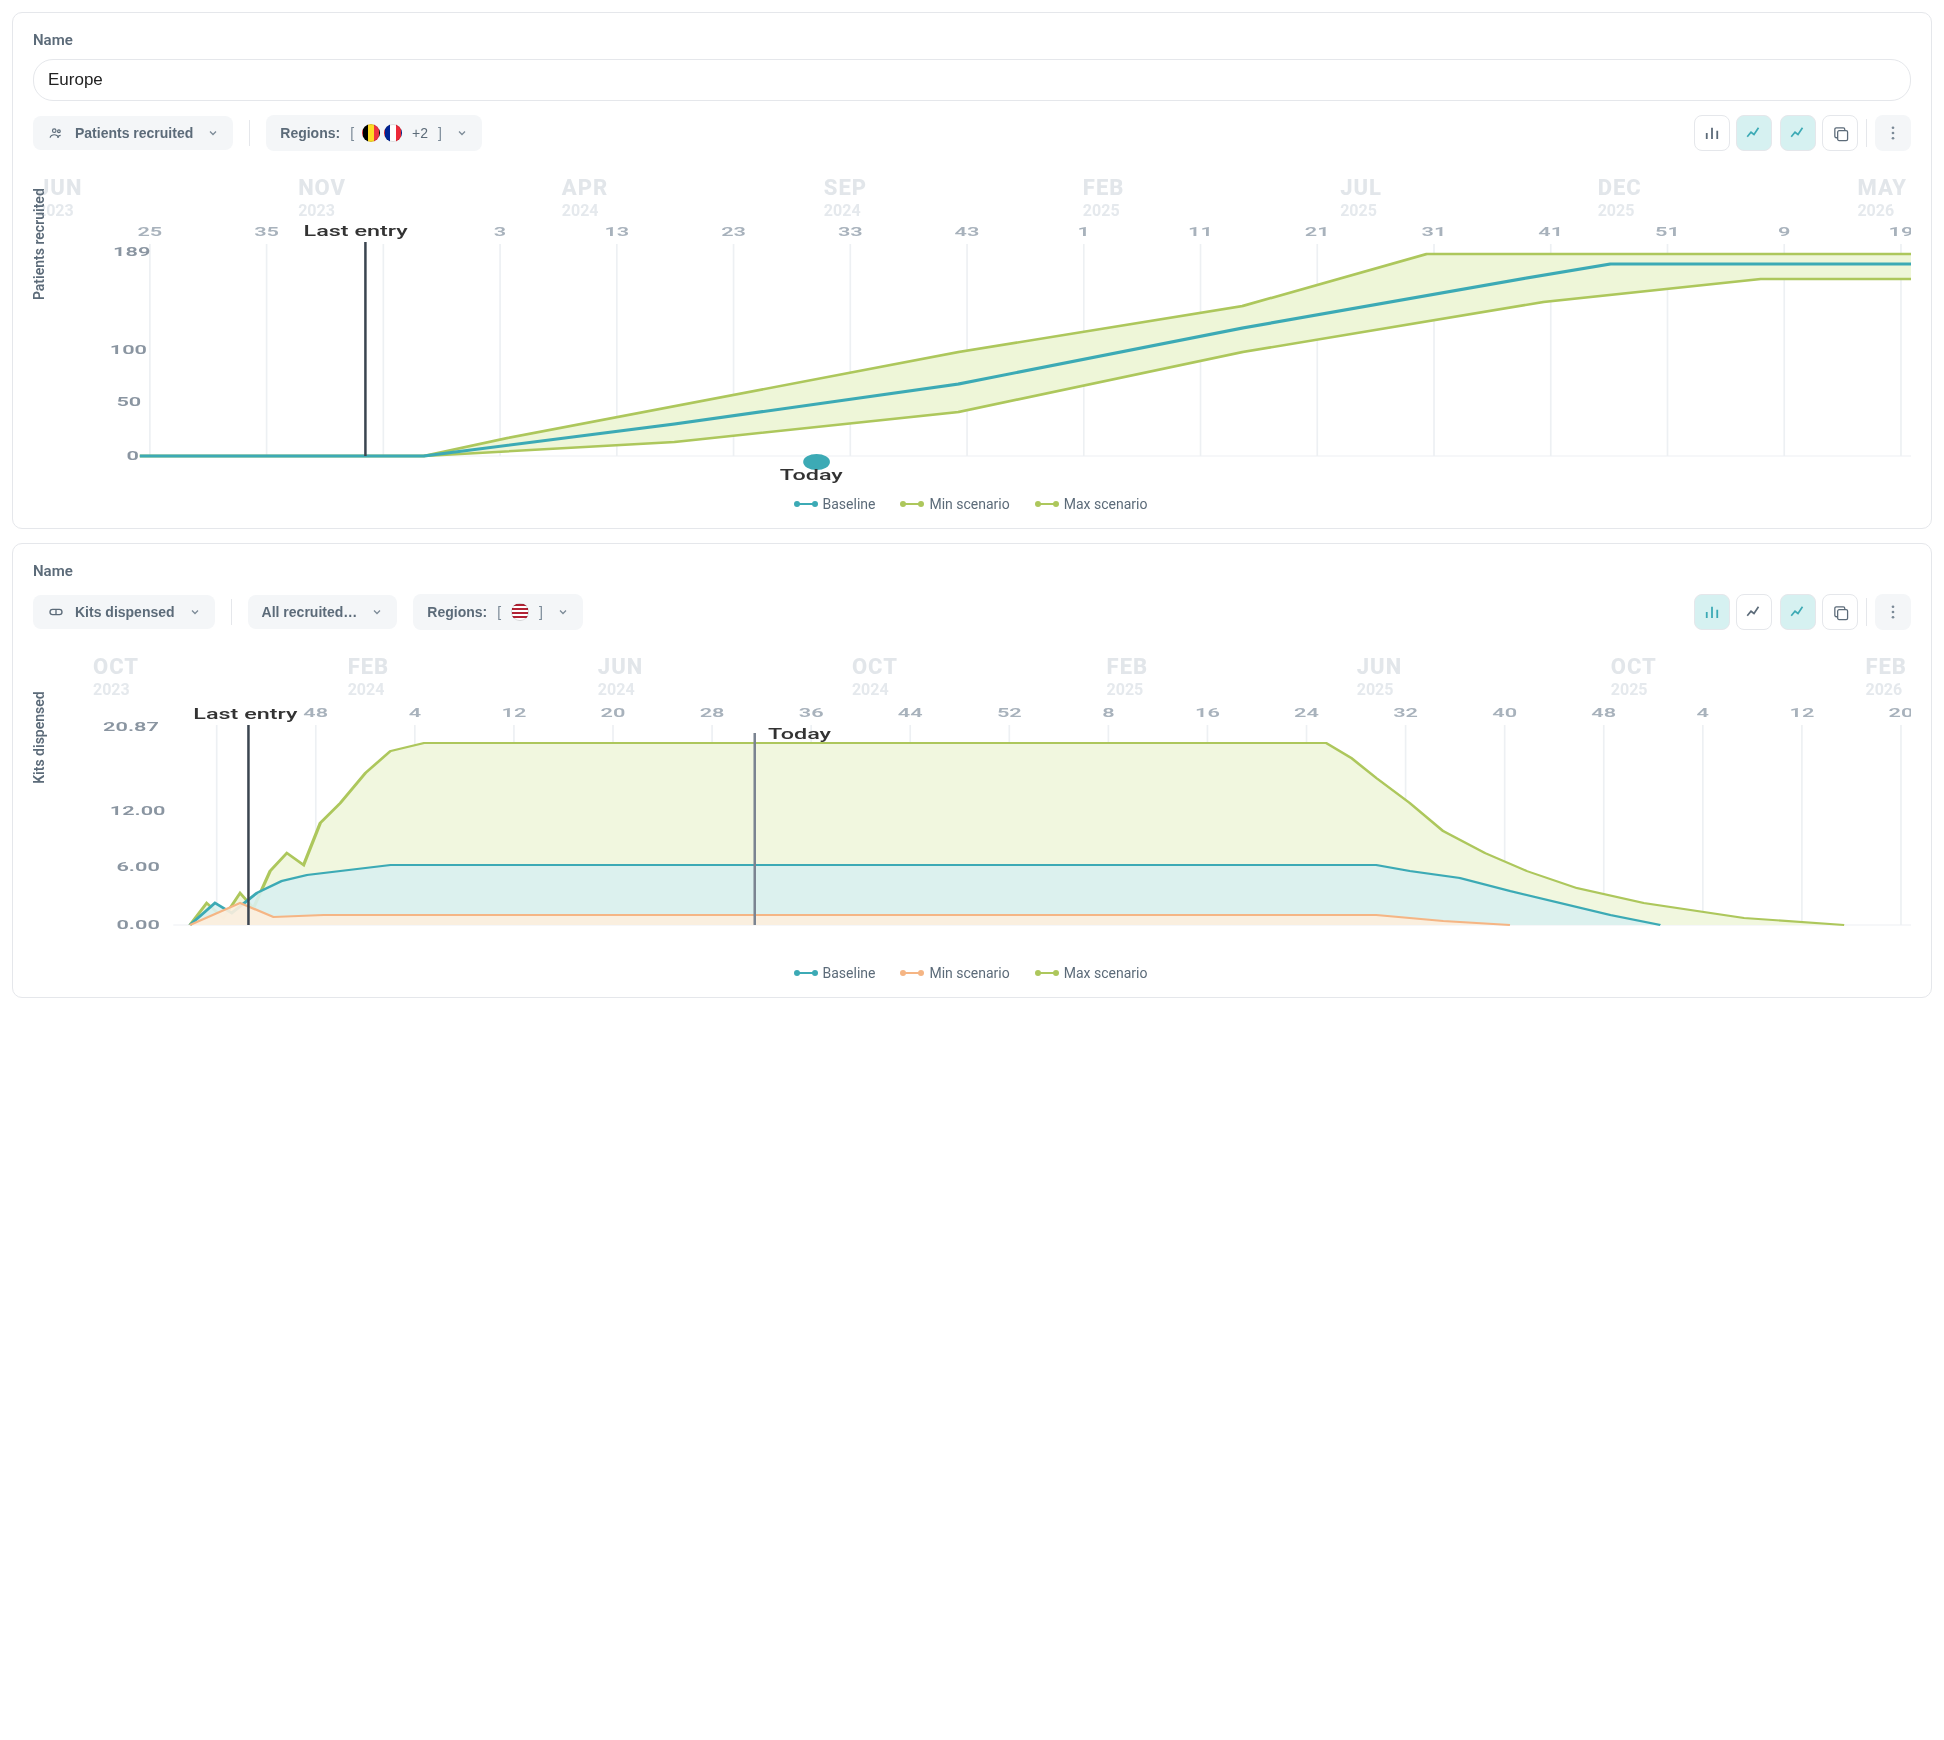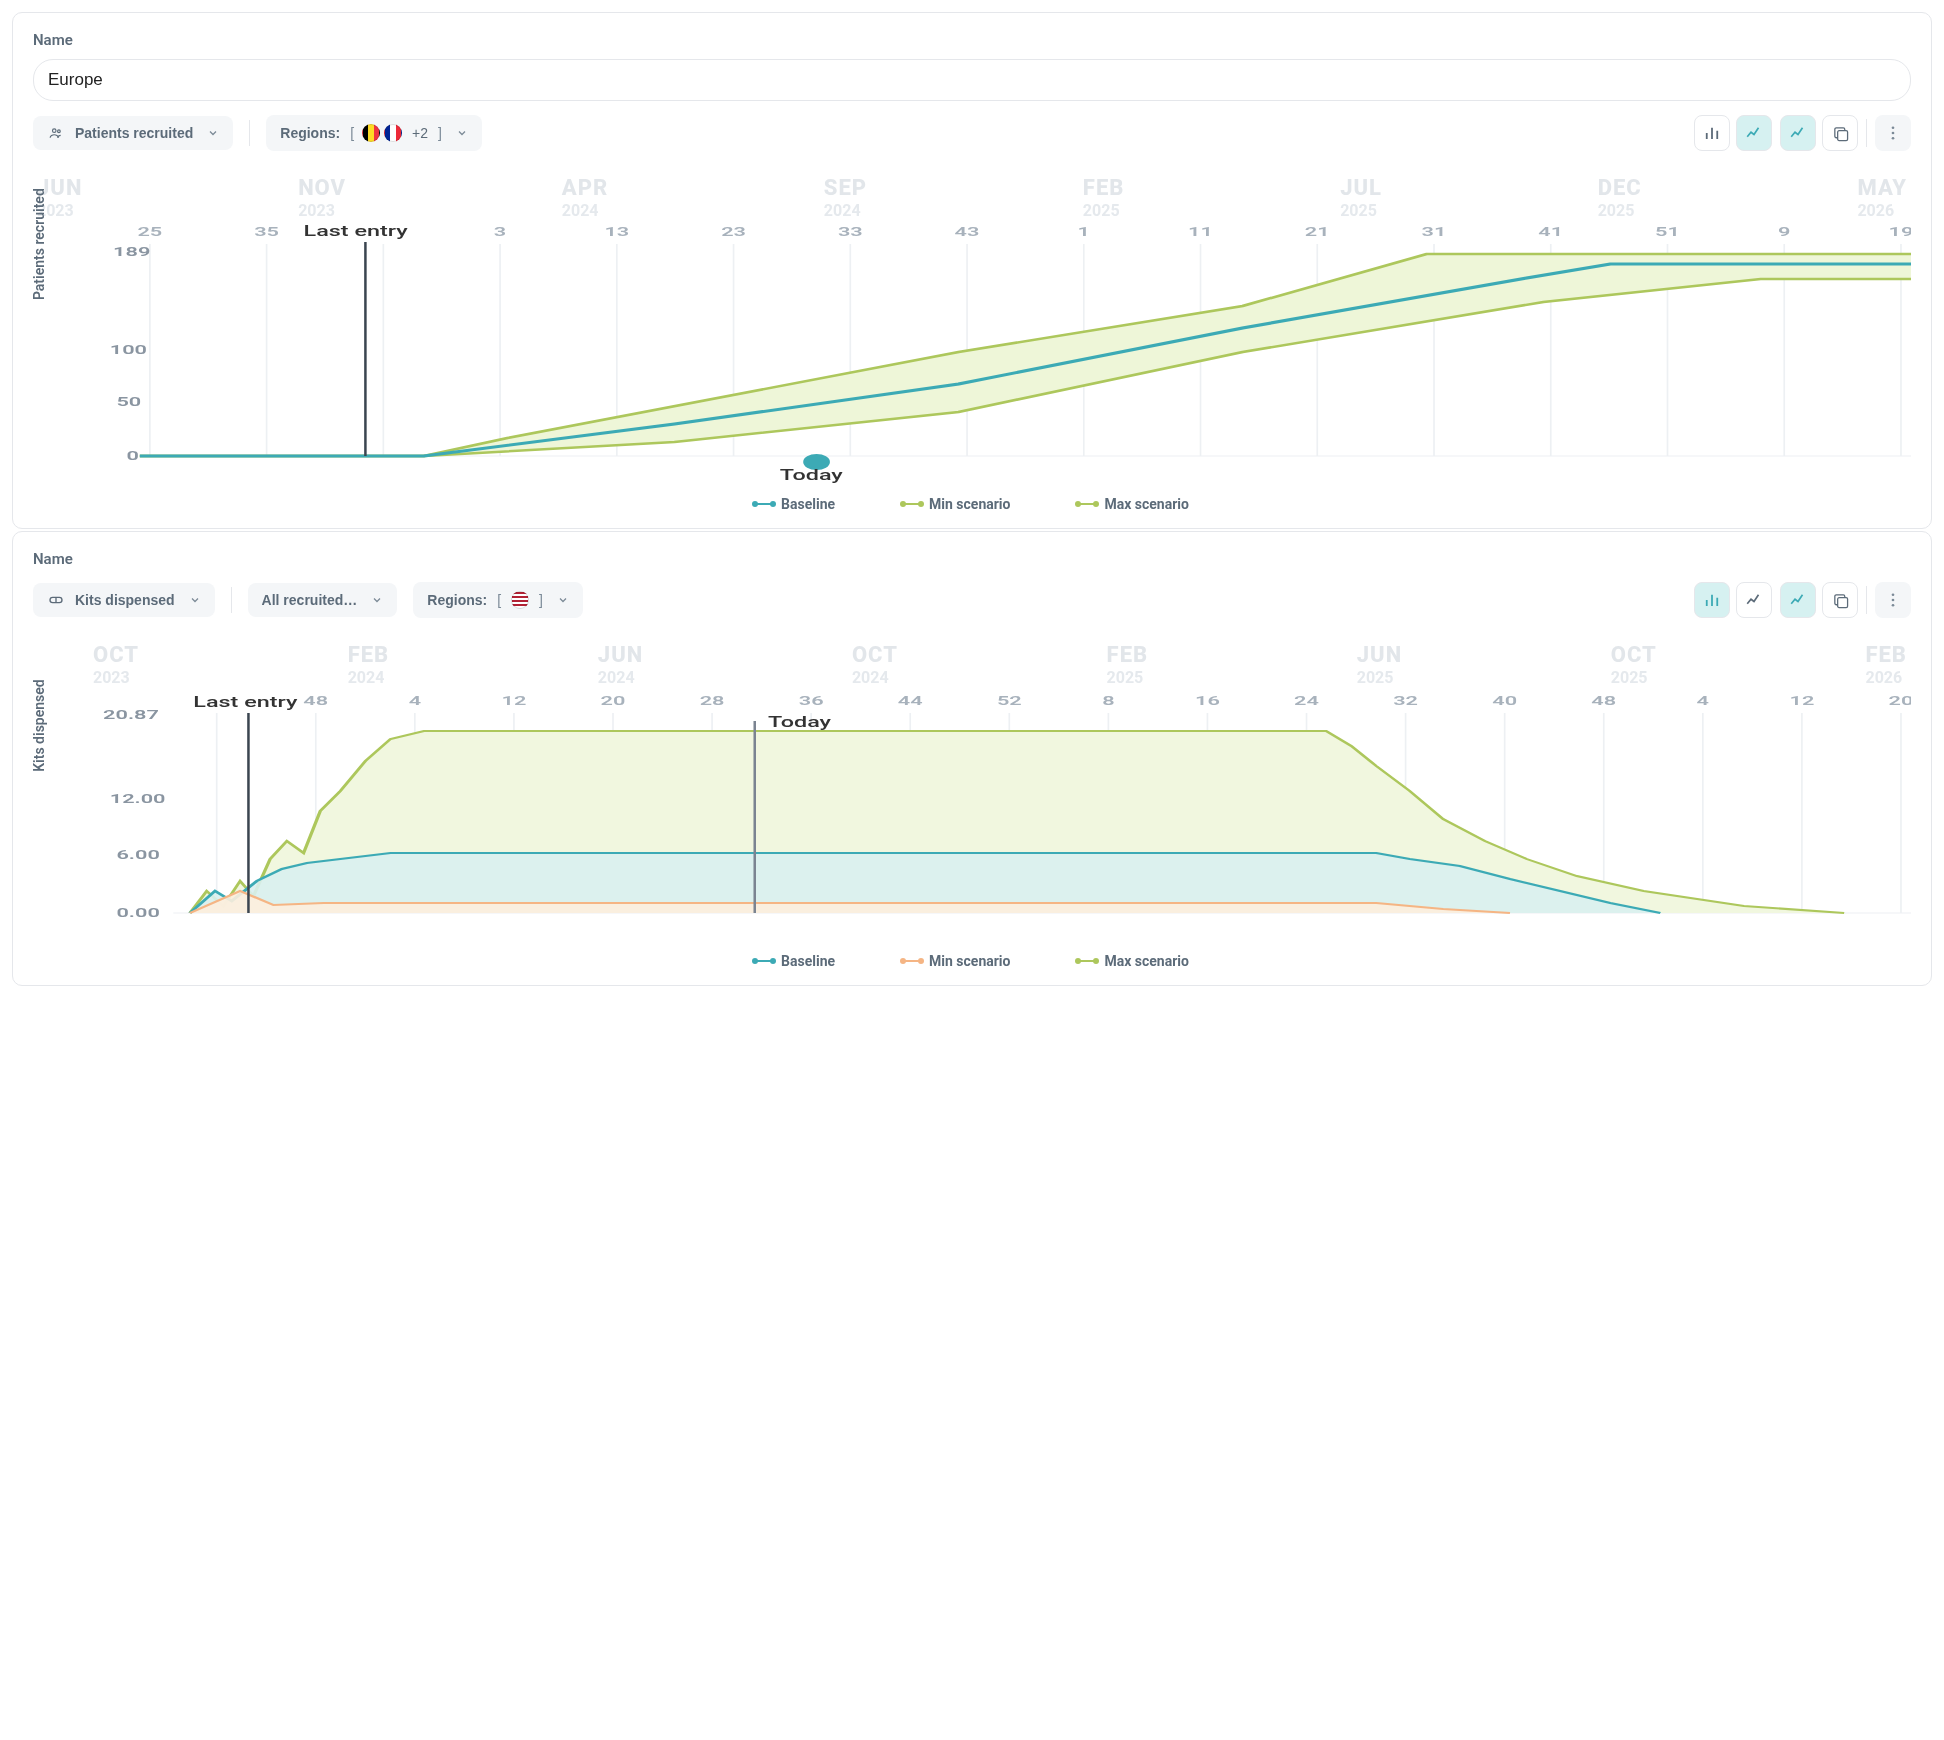--- a/index.html
+++ b/index.html
@@ -24,21 +24,21 @@
     margin:0;
     font-family:-apple-system,BlinkMacSystemFont,"Segoe UI",Roboto,sans-serif;
     background:#fff;
     color:var(--text);
     padding:12px;
   }
   .card{
     border:1px solid var(--border);
     border-radius:10px;
     padding:18px 20px 14px;
-    margin-bottom:2px;
+    margin-bottom:14px;
     background:#fff;
   }
   .field-label{
     font-size:15px;
     font-weight:600;
     color:#5c6b79;
     margin-bottom:10px;
   }
   .text-input{
     width:100%;
@@ -123,25 +123,25 @@
     transform:rotate(-90deg) translateX(50%);
     transform-origin:left top;
     font-size:14px;
     color:#5c6b79;
     font-weight:600;
     white-space:nowrap;
   }
   .legend-row{
     display:flex;
     justify-content:center;
-    gap:68px;
+    gap:28px;
     padding:8px 0 2px;
     font-size:14px;
     color:#5c6b79;
-    font-weight:700;
+    font-weight:400;
   }
   .legend-item{display:flex;align-items:center;gap:8px;cursor:default;}
   .lg-line{width:18px;height:2px;border-radius:2px;position:relative;}
   .lg-line::before,.lg-line::after{
     content:"";position:absolute;top:-2px;width:6px;height:6px;border-radius:50%;
   }
   .lg-teal{background:#3caab5;}
   .lg-teal::before,.lg-teal::after{background:#3caab5;}
   .lg-teal::before{left:-3px;} .lg-teal::after{right:-3px;}
   .lg-olive{background:#adc75c;}

